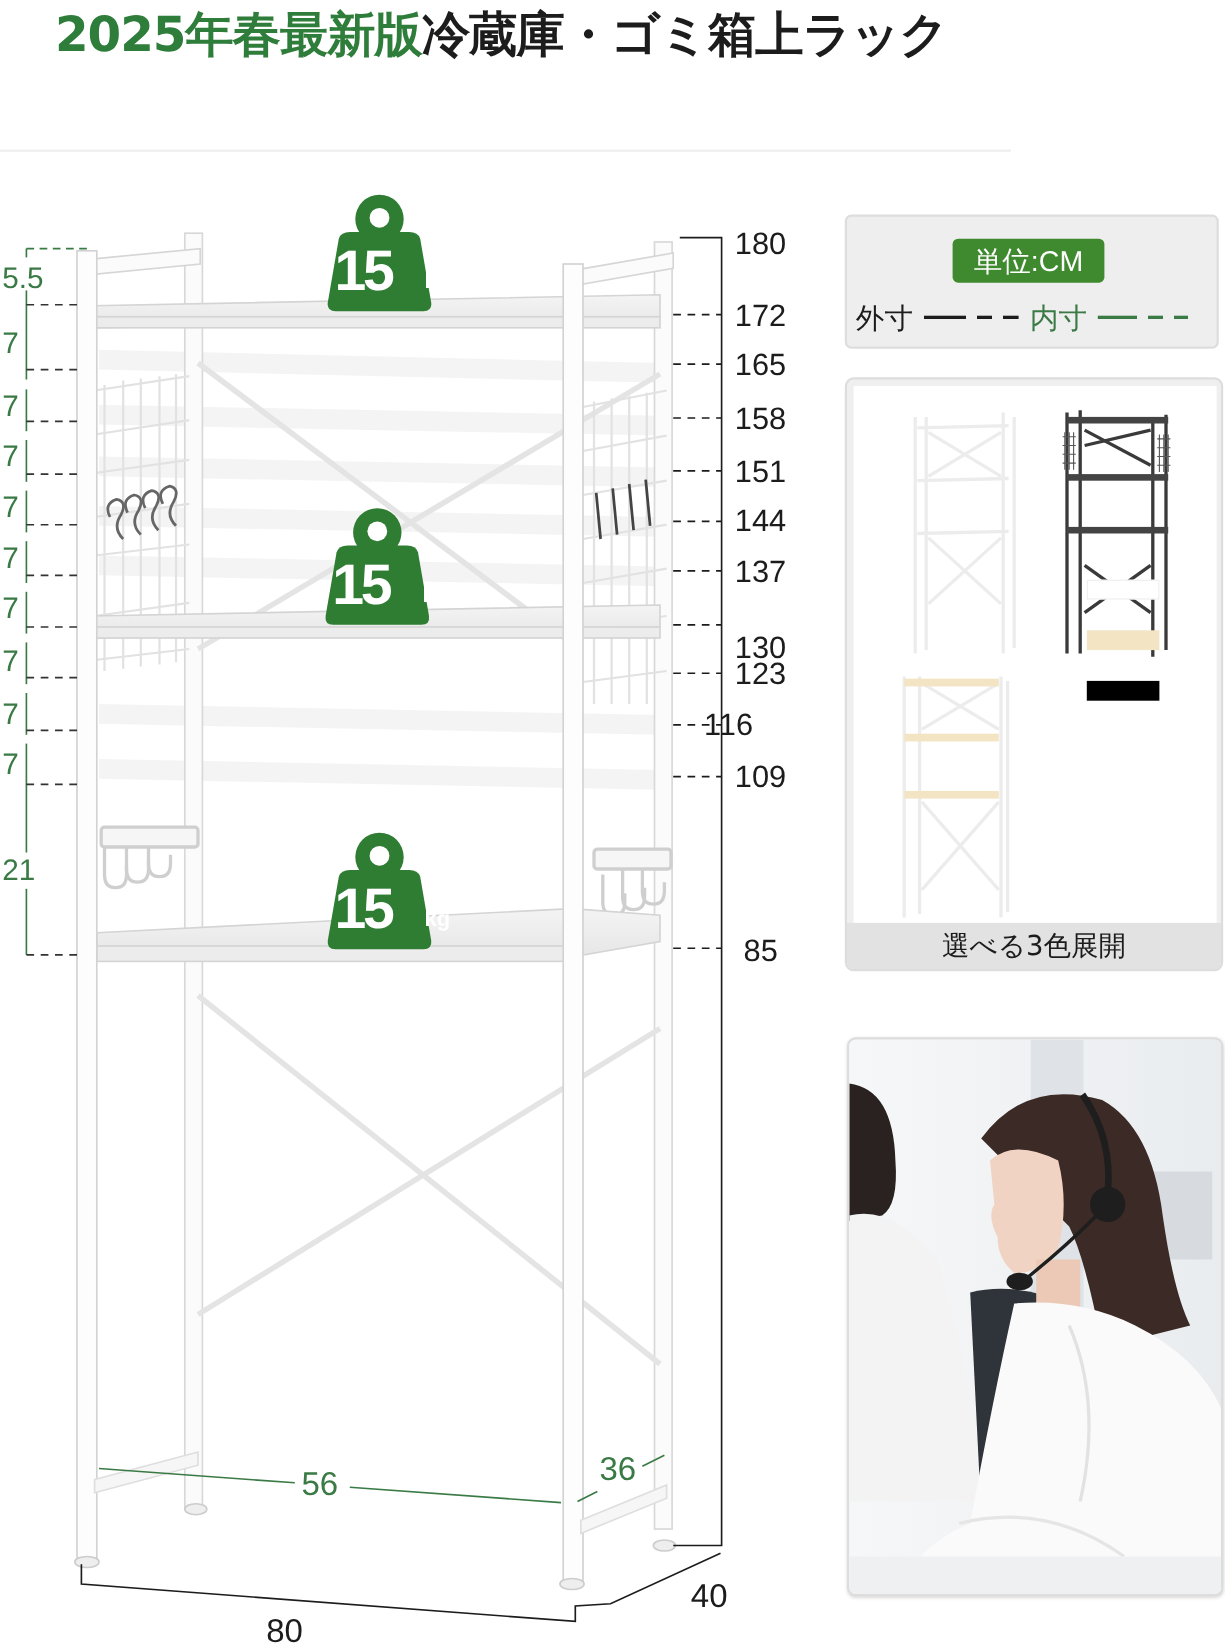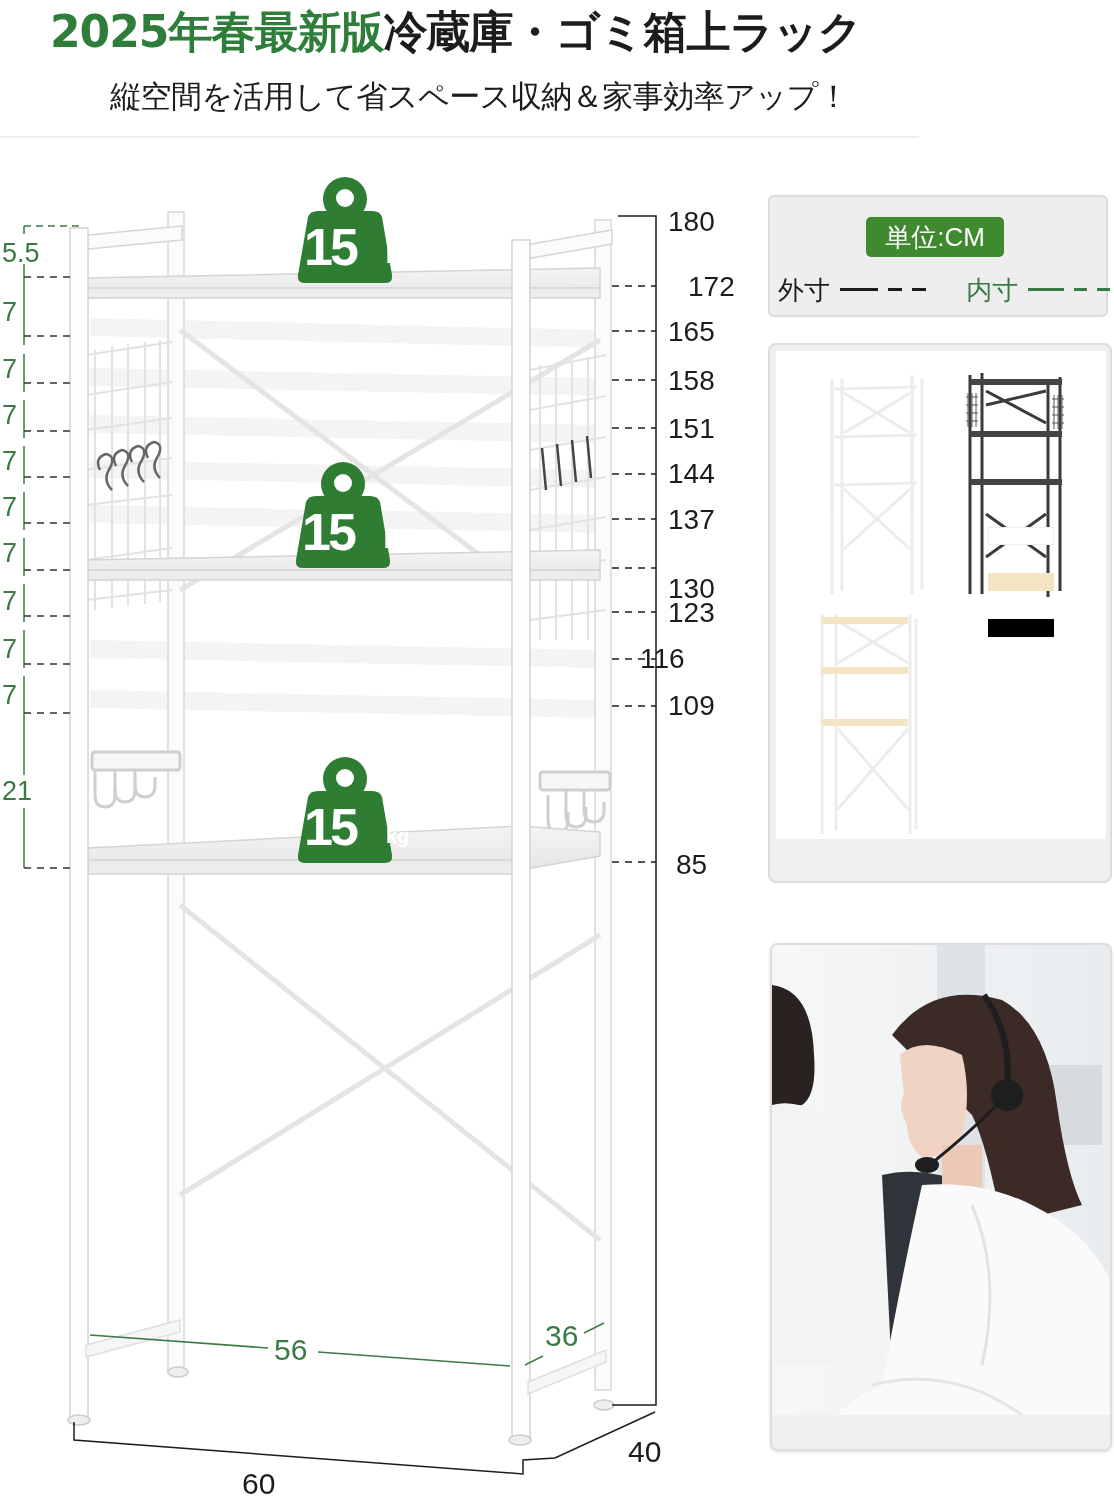--- a/index.html
+++ b/index.html
@@ -24,40 +24,39 @@
 
   .weight { position: absolute; width: 110px; height: 110px; }
   .weight .w-num { position: absolute; left: 14px; top: 44px; font-size: 52px; font-weight: bold; color: #ffffff; letter-spacing: -3px; font-family: "Liberation Sans", sans-serif; line-height: 56px; }
   .weight .w-unit { position: absolute; left: 72px; top: 70px; font-size: 20px; font-weight: bold; color: #ffffff; font-family: "Liberation Sans", sans-serif; line-height: 22px; margin-left: 24px; }
 
   
   .legend { position: absolute; left: 768px; top: 195px; width: 340px; height: 122px; background: #eeeeee; border: 2px solid #dddddd; border-radius: 6px; }
   .unit-badge { position: absolute; left: 96px; top: 20px; width: 138px; height: 40px; background: #3f8a2f; border-radius: 5px; color: #fff; font-size: 26px; line-height: 40px; text-align: center; font-family: "Liberation Sans", sans-serif; }
   .legend-row { position: absolute; left: 8px; top: 76px; width: 330px; height: 34px; white-space: nowrap; font-size: 26px; line-height: 34px; }
   .legend-row .outer-label { color: #1c1c1c; }
-  .legend-row .inner-label { color: #3a7a45; margin-left: 32px; }
+  .legend-row .inner-label { color: #3a7a45; margin-left: 2px; }
   .dash { display: inline-block; vertical-align: middle; height: 3px; position: relative; top: -2px; }
   .dash.outer { width: 86px; background: linear-gradient(to right, #1c1c1c 0 44%, transparent 44% 56%, #1c1c1c 56% 72%, transparent 72% 84%, #1c1c1c 84% 100%); margin-left: 10px; }
   .dash.inner { width: 82px; background: linear-gradient(to right, #3a7a45 0 44%, transparent 44% 56%, #3a7a45 56% 72%, transparent 72% 84%, #3a7a45 84% 100%); margin-left: 10px; }
 
   .colors-panel { position: absolute; left: 768px; top: 343px; width: 344px; height: 540px; background: #efefef; border: 2px solid #dddddd; border-radius: 8px; overflow: hidden; }
   .colors-inner { position: absolute; left: 6px; top: 6px; width: 330px; height: 488px; background: #ffffff; }
   .colors-caption { position: absolute; left: 0; top: 494px; width: 340px; height: 42px; background: #e2e2e2; text-align: center; font-size: 25px; line-height: 42px; color: #1c1c1c; }
   .swatch { position: absolute; left: 212px; width: 66px; height: 18px; }
 
   .photo-panel { position: absolute; left: 770px; top: 943px; width: 342px; height: 508px; border: 2px solid #dddddd; border-radius: 8px; overflow: hidden; background: #f4f5f6; box-shadow: 0 1px 3px rgba(0,0,0,0.15); }
 </style>
 </head>
 <body>
 
 <div class="header">
   <div class="title">
     <span class="hl">2025年春最新版</span><span class="rest">冷蔵庫・ゴミ箱上ラック</span>
   </div>
-  <div class="subtitle">縦空間を活用して省スペース収納＆家事効率アップ！</div>
 </div>
 
 <div class="rack">
   <svg width="760" height="1350" viewBox="0 150 760 1350">
     <defs>
       <linearGradient id="shelfTop" x1="0" y1="0" x2="0" y2="1">
         <stop offset="0" stop-color="#f4f4f4"></stop>
           <stop offset="1" stop-color="#e6e6e6"></stop>
       </linearGradient>
     </defs>
@@ -237,35 +236,35 @@
   <span class="dim-left" style="left:2px; top:250px;">7</span>
   <span class="dim-left" style="left:2px; top:296px;">7</span>
   <span class="dim-left" style="left:2px; top:342px;">7</span>
   <span class="dim-left" style="left:2px; top:388px;">7</span>
   <span class="dim-left" style="left:2px; top:436px;">7</span>
   <span class="dim-left" style="left:2px; top:484px;">7</span>
   <span class="dim-left" style="left:2px; top:530px;">7</span>
   <span class="dim-left" style="left:2px; top:626px;">21</span>
 
   <span class="dim-right" style="left:668px; top:57px;">180</span>
-  <span class="dim-right" style="left:688px; top:122px;">172</span>
+  <span class="dim-right" style="left:668px; top:122px;">172</span>
   <span class="dim-right" style="left:668px; top:167px;">165</span>
   <span class="dim-right" style="left:668px; top:216px;">158</span>
   <span class="dim-right" style="left:668px; top:264px;">151</span>
   <span class="dim-right" style="left:668px; top:309px;">144</span>
   <span class="dim-right" style="left:668px; top:355px;">137</span>
   <span class="dim-right" style="left:668px; top:424px;">130</span>
   <span class="dim-right" style="left:668px; top:448px;">123</span>
   <span class="dim-right" style="left:640px; top:494px;">116</span>
   <span class="dim-right" style="left:668px; top:541px;">109</span>
   <span class="dim-right" style="left:676px; top:700px;">85</span>
 
   <span class="dim-bottom" style="left:274px; top:1184px; color:#3a7a45;">56</span>
   <span class="dim-bottom" style="left:545px; top:1170px; color:#3a7a45;">36</span>
-  <span class="dim-bottom" style="left:242px; top:1318px; color:#1c1c1c;">60</span>
+  <span class="dim-bottom" style="left:242px; top:1318px; color:#1c1c1c;">80</span>
   <span class="dim-bottom" style="left:628px; top:1286px; color:#1c1c1c;">40</span>
 </div>
 
 <div class="legend">
   <div class="unit-badge">単位:CM</div>
   <div class="legend-row">
     <span class="outer-label">外寸</span><span class="dash outer"></span>
     <span class="inner-label">内寸</span><span class="dash inner"></span>
   </div>
 </div>
@@ -325,20 +324,21 @@
       <g fill="#f3e4c4">
         <rect x="6" y="8" width="86" height="7"></rect>
         <rect x="6" y="58" width="86" height="7"></rect>
         <rect x="6" y="110" width="86" height="7"></rect>
       </g>
     </svg>
     <div class="swatch" style="top:176px; background:#ffffff; border:1px solid #eeeeee;"></div>
     <div class="swatch" style="top:222px; background:#f3e4c4;"></div>
     <div class="swatch" style="top:268px; background:#000000;"></div>
   </div>
+  <div class="colors-caption">選べる3色展開</div>
 </div>
 
 <div class="photo-panel">
   <svg width="342" height="508" viewBox="0 0 342 508">
     <defs>
       <linearGradient id="bg" x1="0" y1="0" x2="1" y2="0">
         <stop offset="0" stop-color="#f6f7f8"></stop>
           <stop offset="1" stop-color="#e9ecef"></stop>
       </linearGradient>
     </defs>

